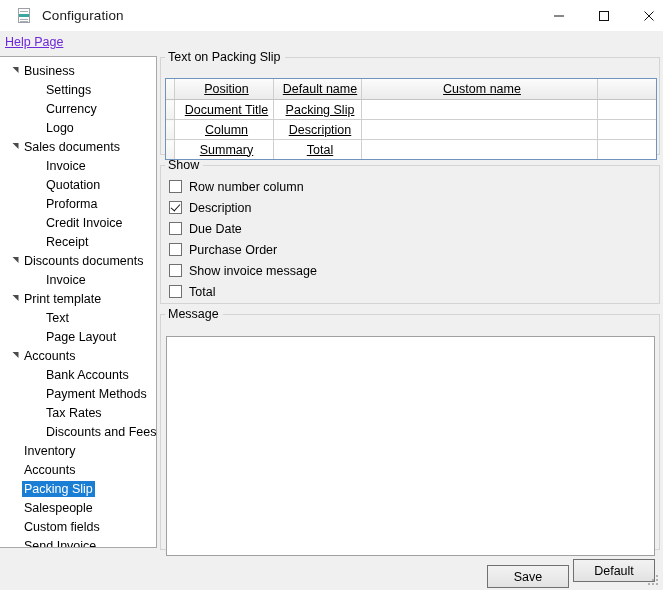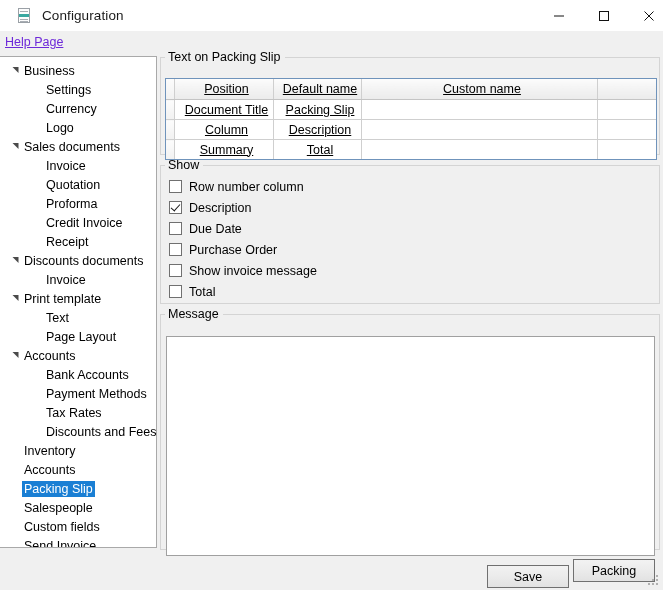--- a/index.html
+++ b/index.html
@@ -490,21 +490,21 @@
     </div>
 </fieldset>
 
 <fieldset class="group grp-msg">
   <legend>Message</legend>
   <div class="msg-box"></div>
 </fieldset>
 
 <div class="btn-bar">
   <div class="btn btn-save">Save</div>
-  <div class="btn btn-cancel">Packing</div>
+  <div class="btn btn-cancel">Default</div>
   <div class="grip">
     <i style="left:8px;top:0"></i>
     <i style="left:4px;top:4px"></i>
       <i style="left:8px;top:4px"></i>
     <i style="left:0px;top:8px"></i>
       <i style="left:4px;top:8px"></i>
       <i style="left:8px;top:8px"></i>
   </div>
 </div>
 

